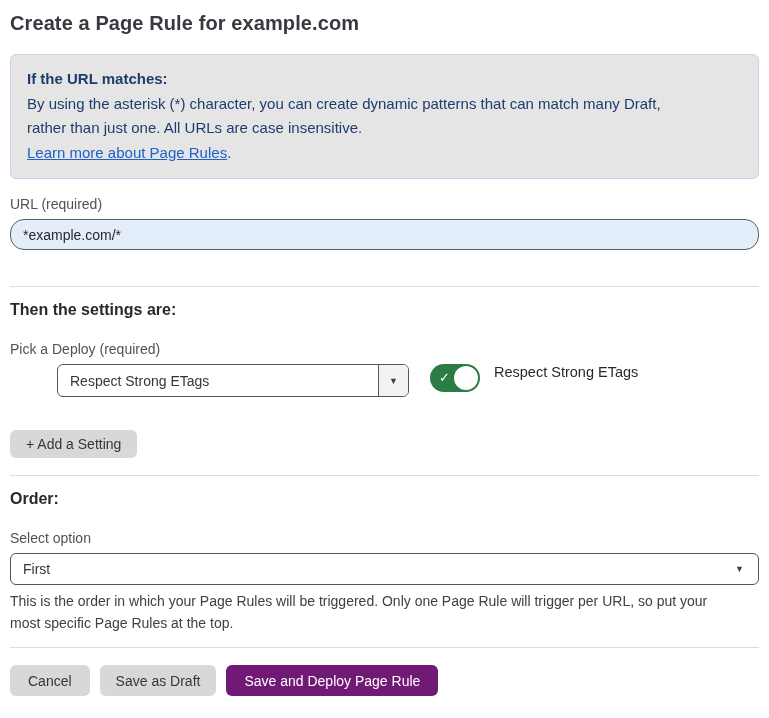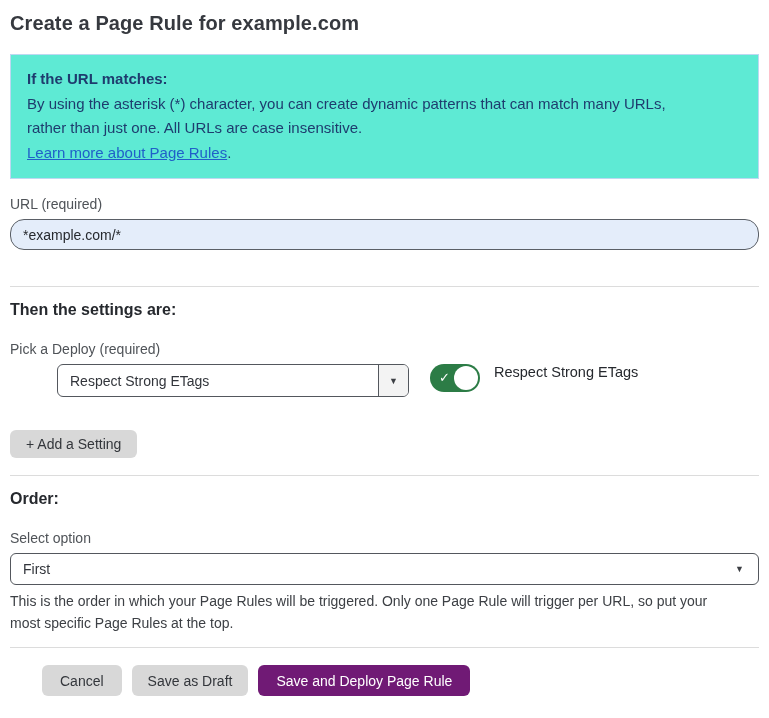--- a/index.html
+++ b/index.html
@@ -15,23 +15,23 @@
   .page-title {
     font-size: 20px;
     font-weight: bold;
     color: #36393f;
     letter-spacing: 0.1px;
   }
 
   
   .info-box {
     margin-top: 19px;
-    background: #5eead4;
+    background: #e5e5e5;
     border: 1px solid #bdd8f1;
-    border-radius: 0;
+    border-radius: 6px;
     padding: 12px 16px 13px 16px;
     color: #1e3c6e;
     font-size: 15px;
     line-height: 24.5px;
   }
   .info-box .heading { font-weight: bold; }
   .info-box a.learn-link {
     color: #2060c8;
     text-decoration: underline;
     cursor: pointer;
@@ -191,34 +191,33 @@
     font-size: 14px;
     line-height: 21.5px;
     color: #3d4045;
   }
   .help-text span { display: block; }
 
   .footer-buttons {
     margin-top: 17px;
     display: flex;
     gap: 10px;
-    margin-left: 32px;
   }
   .footer-buttons .btn.cancel { padding: 0 18px; }
 </style>
 </head>
 <body>
 
 <div class="page">
 
   <h1 class="page-title">Create a Page Rule for example.com</h1>
 
   <div class="info-box">
     <div class="heading">If the URL matches:</div>
-    <div>By using the asterisk (*) character, you can create dynamic patterns that can match many URLs,</div>
+    <div>By using the asterisk (*) character, you can create dynamic patterns that can match many Draft,</div>
     <div>rather than just one. All URLs are case insensitive.</div>
     <div><a class="learn-link">Learn more about Page Rules</a><span>.</span></div>
   </div>
 
   <div class="field-label">URL (required)</div>
   <input class="url-input" type="text" value="*example.com/*" style="">
 
   <hr class="divider">
 
   <h2 class="section-heading">Then the settings are:</h2>

